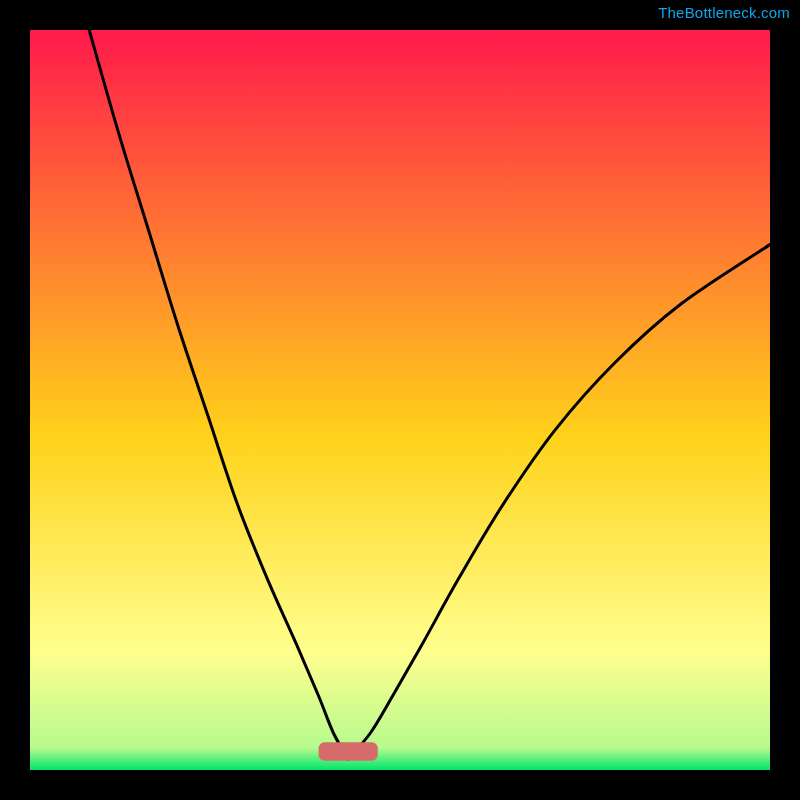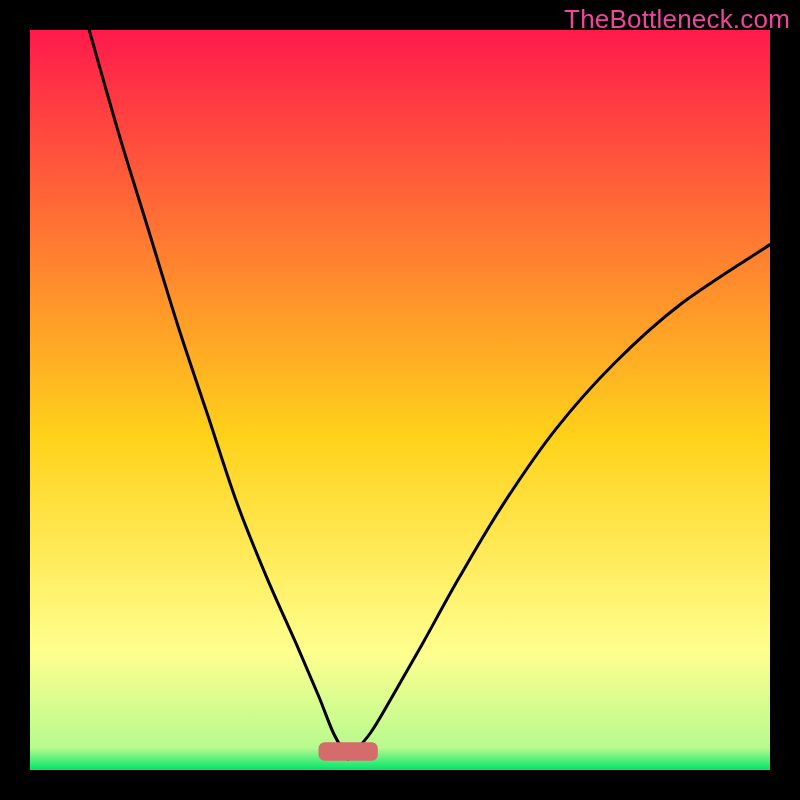--- a/index.html
+++ b/index.html
@@ -21,22 +21,22 @@
     position: absolute;
     left: 30px;
     top: 30px;
     width: 740px;
     height: 740px;
   }
   .attribution {
     position: absolute;
     top: 4px;
     right: 10px;
-    color: #ec4899;
-    font-size: 26px;
+    color: #0ea5e9;
+    font-size: 15px;
     letter-spacing: 0.2px;
     font-family: Arial, Helvetica, sans-serif;
   }
   svg { display: block; }
 </style>
 </head>
 <body>
 
 <div class="outer">
 

